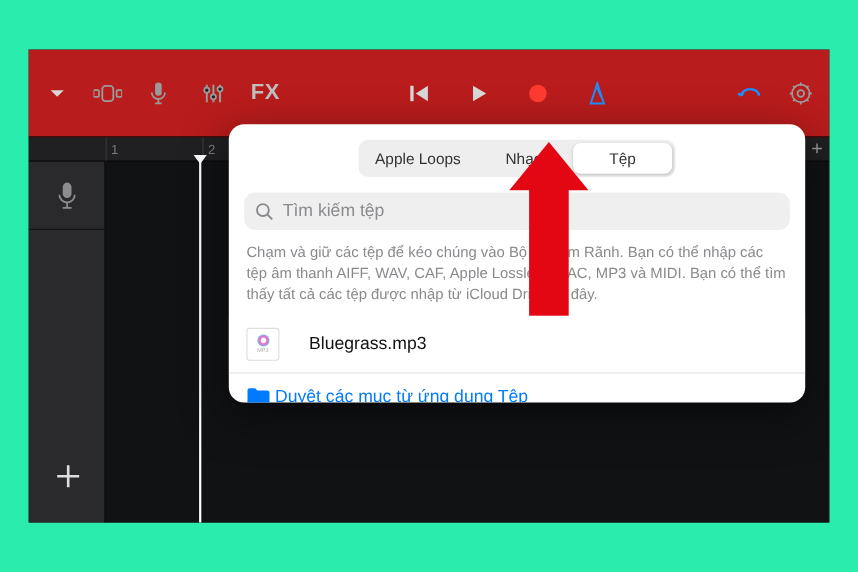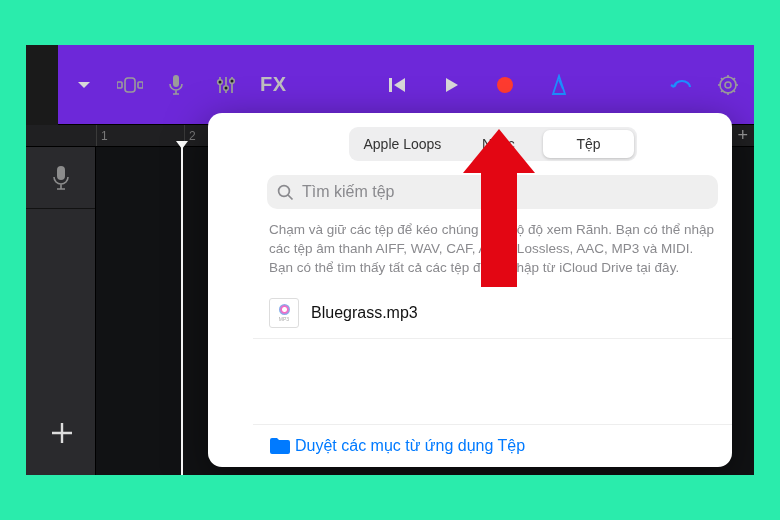--- a/index.html
+++ b/index.html
@@ -16,27 +16,26 @@
 .app-frame {
   width: 728px;
   height: 430px;
   background: #1a1a1a;
   position: relative;
   overflow: hidden;
 }
 
 .toolbar {
   height: 80px;
-  background: #6d28d9;
+  background: #b91c1c;
   display: flex;
   align-items: center;
   padding: 0 8px;
   gap: 6px;
   border-bottom: 1px solid #000;
-  margin-left: 32px;
 }
 
 .toolbar-group { display: flex; align-items: center; gap: 10px; }
 .toolbar-spacer { flex: 1; }
 
 .tb-btn { width: 36px; height: 36px; display: flex; align-items: center; justify-content: center; color: #9b9b9b; cursor: pointer; }
 .tb-btn.white { color: #d8d8d8; }
 .tb-btn.blue { color: #1d8fff; }
 .tb-btn.red svg circle { fill: #ff3b30; }
 
@@ -53,28 +52,27 @@
 .playhead { position: absolute; left: 85px; top: 0; width: 2px; height: 100%; background: #fff; }
 .playhead::before { content: ""; position: absolute; top: -6px; left: -5px; border-left: 6px solid transparent; border-right: 6px solid transparent; border-top: 8px solid #fff; }
 
 .add-btn { position: absolute; left: 16px; bottom: 22px; width: 40px; height: 40px; display: flex; align-items: center; justify-content: center; color: #ddd; cursor: pointer; }
 
 .popover {
   position: absolute;
   right: 22px;
   top: 68px;
   width: 524px;
-  height: 354px;
+  height: 253px;
   background: #fff;
   border-radius: 14px;
   box-shadow: 0 12px 40px rgba(0,0,0,.5);
   display: flex;
   flex-direction: column;
   overflow: hidden;
-  padding-left: 45px;
 }
 .popover::before {
   content: "";
   position: absolute;
   top: -10px;
   right: 58px;
   border-left: 10px solid transparent;
   border-right: 10px solid transparent;
   border-bottom: 10px solid #fff;
 }
@@ -98,21 +96,21 @@
   align-items: center;
   padding: 8px 10px;
   gap: 8px;
 }
 .search input { border: none; background: transparent; outline: none; font-size: 16px; color: #14532d; flex: 1; }
 .search input::placeholder { color: #8a8a8e; }
 
 .hint { margin: 4px 16px 10px 16px; font-size: 13.5px; line-height: 1.4; color: #8a8a8e; }
 
 .file-list { flex: 1; background: #fff; }
-.file-row { display: flex; align-items: center; gap: 12px; padding: 10px 16px; border-bottom: 1px solid #eee; }
+.file-row { display: flex; align-items: center; gap: 27px; padding: 10px 16px; border-bottom: 1px solid #eee; }
 .file-thumb { width: 30px; height: 30px; border: 1px solid #ddd; border-radius: 3px; display: flex; flex-direction: column; align-items: center; justify-content: center; background: #fff; }
 .file-thumb .disc { width: 11px; height: 11px; border-radius: 50%; background: radial-gradient(circle, #fff 2px, #ff63c1 3px, #5ac8fa 6px, #ffcc00 9px); }
 .file-thumb .t { font-size: 5px; color: #aaa; margin-top: 1px; }
 .file-name { font-size: 16px; color: #111; }
 
 .browse-row { display: flex; align-items: center; gap: 4px; padding: 12px 16px; color: #007aff; font-size: 16px; border-top: 1px solid #eee; }
 
 .arrow-annotation {
   position: absolute;
   left: 455px;

